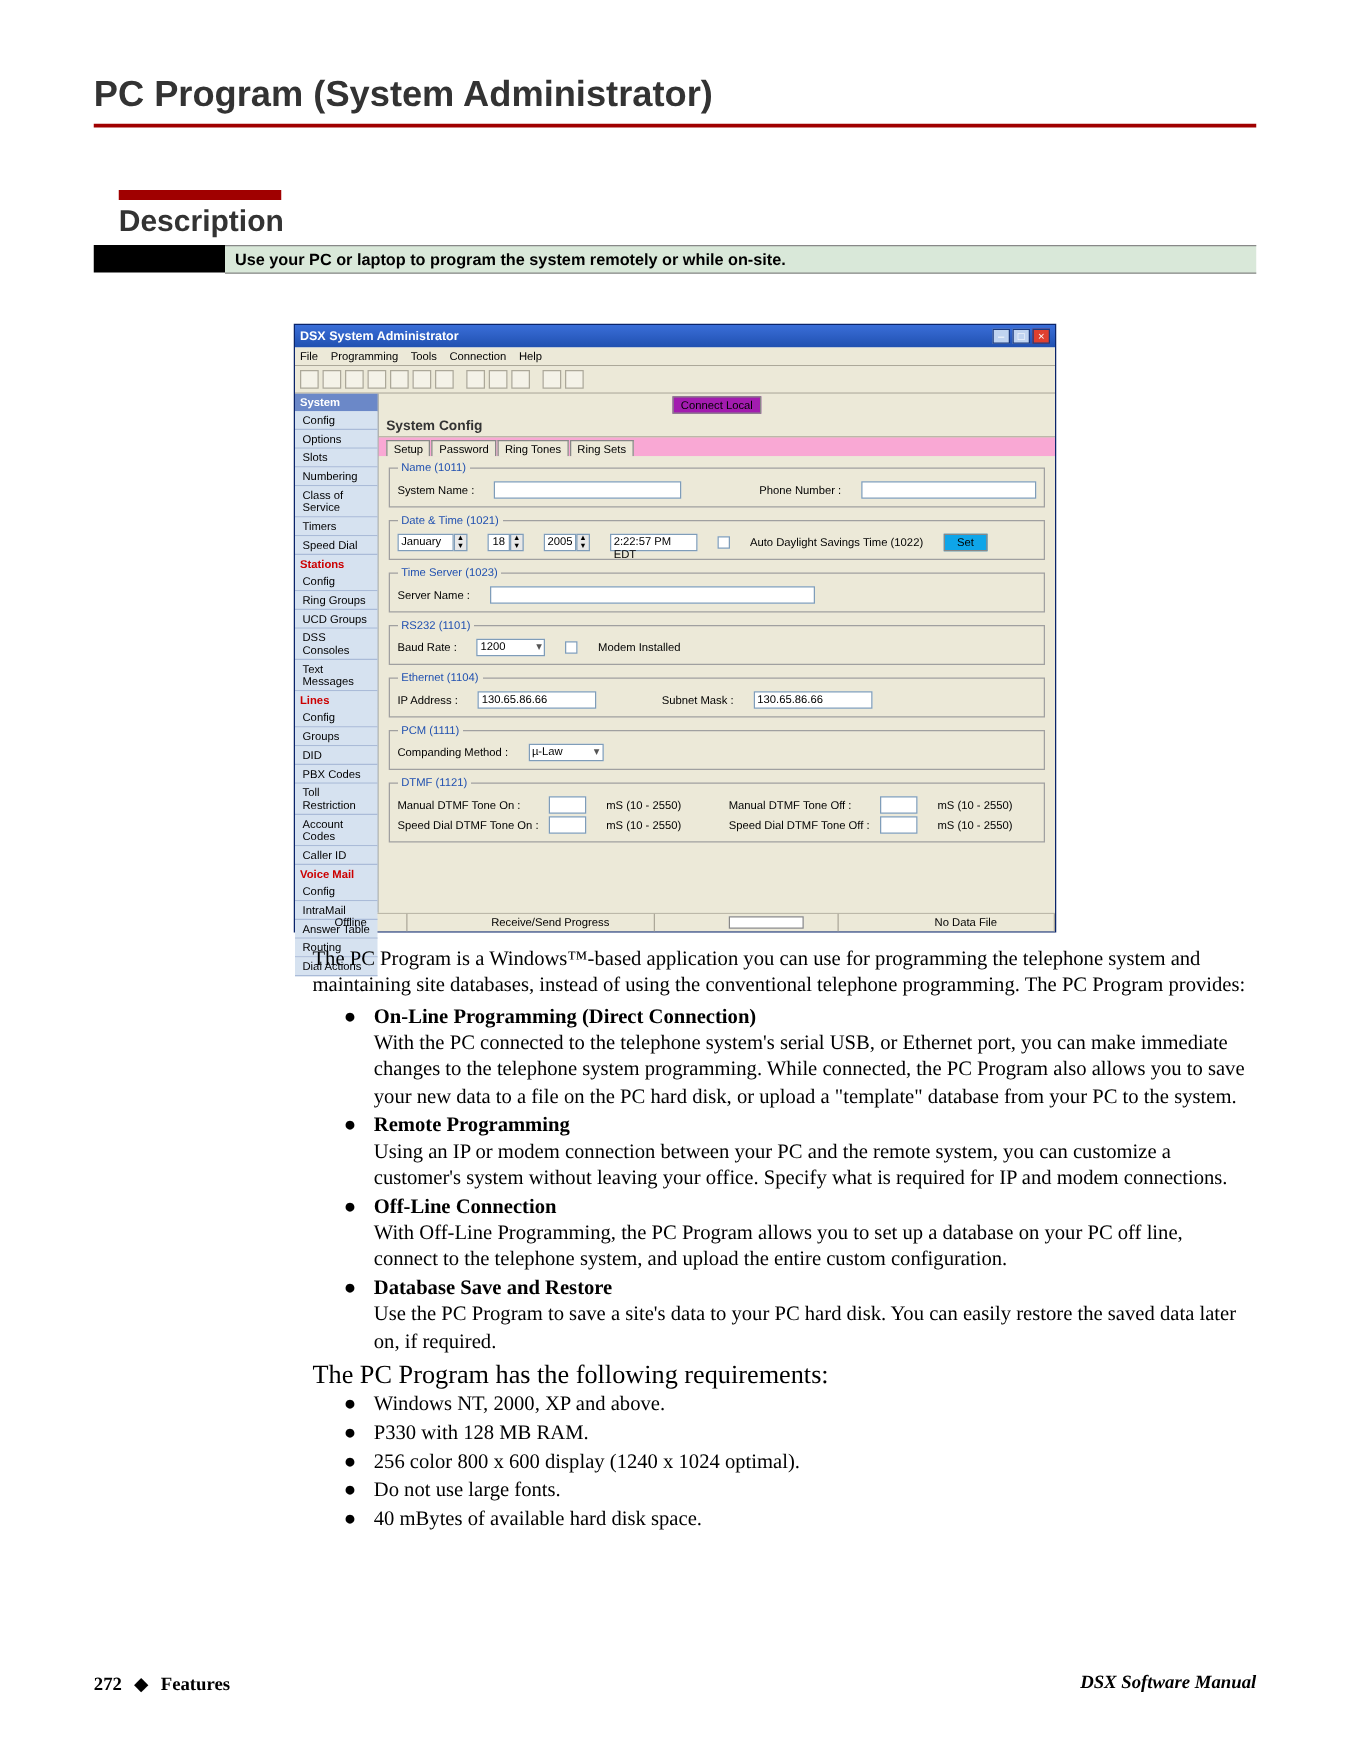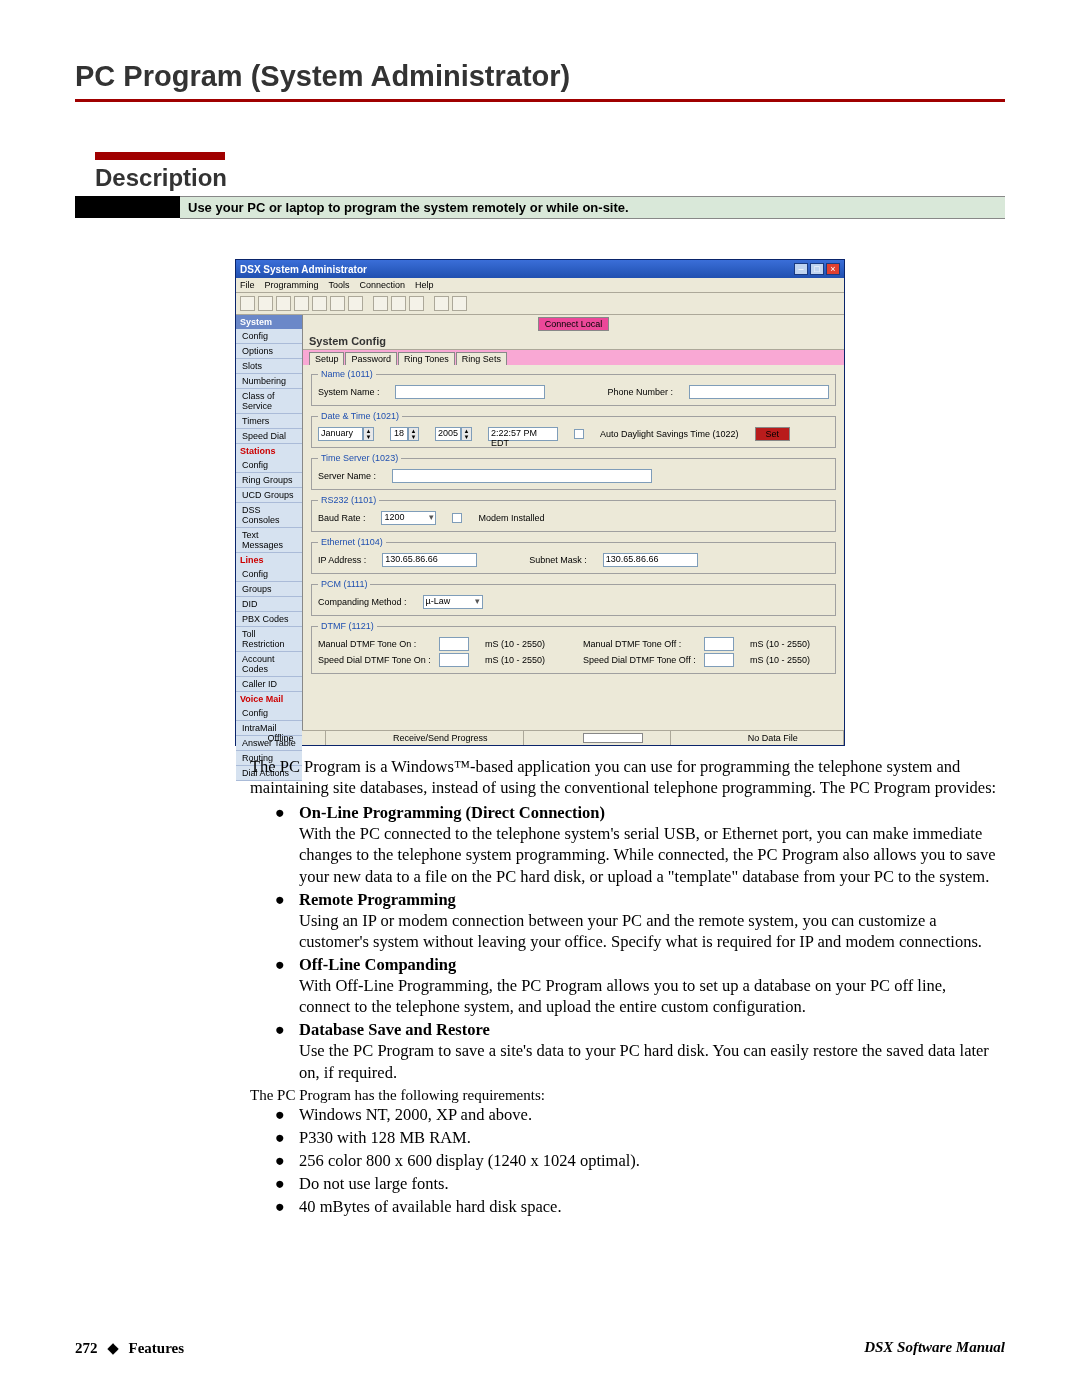--- a/index.html
+++ b/index.html
@@ -23,53 +23,53 @@
   .tb-close { background: #e04030; color: #fff; }
   .menubar { background: #ece9d8; padding: 2px 4px; display: flex; gap: 10px; font-size: 9px; border-bottom: 1px solid #aca899; }
   .toolbar { background: #ece9d8; padding: 3px 4px; display: flex; gap: 3px; border-bottom: 1px solid #aca899; }
   .tbicon { width: 15px; height: 15px; background: #f4f2e8; border: 1px solid #aca899; }
   .app-body { display: flex; height: 415px; }
   .tree { width: 110px; background: #d6e2f0; border-right: 1px solid #888; font-size: 9px; }
   .tree-header { background: #6b88c8; color: #fff; font-weight: bold; padding: 2px 4px; font-size: 9px; }
   .tree-header.red { color: #c00; background: #d6e2f0; font-weight: bold; }
   .tree-item { background: #d6e2f0; border-bottom: 1px solid #aabbd8; padding: 2px 6px; color: #000; }
   .content { flex: 1; background: #ece9d8; display: flex; flex-direction: column; }
-  .connect-btn { display: inline-block; border: 1px solid #888; background: #ec4899; padding: 1px 6px; margin: 2px auto; font-size: 9px; }
+  .connect-btn { display: inline-block; border: 1px solid #888; background: #a21caf; padding: 1px 6px; margin: 2px auto; font-size: 9px; }
   .content-title { font-weight: bold; font-size: 11px; padding: 2px 6px; color: #333; border-bottom: 1px solid #aca899; }
   .tabrow { display: flex; padding: 2px 6px 0 6px; background: #f9a8d4; }
   .tab { border: 1px solid #888; border-bottom: none; padding: 1px 5px; font-size: 9px; background: #ece9d8; margin-right: 1px; }
   .panel { flex: 1; background: #ece9d8; padding: 4px 8px; overflow: hidden; }
   fieldset.fs { border: 1px solid #a0a0a0; margin-bottom: 5px; padding: 4px 6px; font-size: 9px; }
   fieldset.fs legend { color: #2050b0; padding: 0 3px; font-size: 9px; }
   .row { display: flex; align-items: center; gap: 16px; margin: 2px 0; }
   .lbl { font-size: 9px; white-space: nowrap; }
   .inp { border: 1px solid #7f9db9; background: #fff; height: 14px; font-size: 9px; padding: 0 2px; }
   .sel { border: 1px solid #7f9db9; background: #fff; height: 14px; font-size: 9px; padding: 0 14px 0 2px; position: relative; }
   .sel::after { content: "▾"; position: absolute; right: 2px; top: 0; color: #555; }
   .chk { width: 10px; height: 10px; border: 1px solid #7f9db9; background: #fff; }
   .spin { display: inline-flex; align-items: center; }
   .spin .arrows { width: 11px; height: 14px; border: 1px solid #7f9db9; background: #e8e8e8; display: flex; flex-direction: column; font-size: 6px; line-height: 6px; text-align: center; }
-  .btn { border: 1px solid #888; background: #b91c1c; padding: 1px 10px; font-size: 9px; text-align: right; }
+  .btn { border: 1px solid #888; background: #0ea5e9; padding: 1px 10px; font-size: 9px; text-align: right; }
   .statusbar { display: flex; background: #ece9d8; border-top: 1px solid #aca899; font-size: 9px; gap: 31px; }
   .status-cell { border-right: 1px solid #aca899; padding: 2px 6px; text-align: center; }
   .sc1 { width: 90px; }
   .sc2 { flex: 1.2; }
   .sc3 { flex: 0.8; position: relative; }
   .sc4 { flex: 1; }
   .progress { width: 60px; height: 10px; border: 1px solid #888; background: #fff; margin: 0 auto; }
 
   
   .body-text { font-size: 16.5px; line-height: 1.28; margin-top: 8px; margin-left: 175px; margin-right: 5px; }
   .body-text p { margin-bottom: 4px; }
   .bullet-list { margin-left: 200px; margin-right: 5px; font-size: 16.5px; line-height: 1.28; }
   .bullet-item { display: flex; margin-bottom: 2px; }
   .bullet-dot { width: 24px; flex: 0 0 24px; }
   .bullet-content { flex: 1; }
   .bullet-content .bh { font-weight: bold; }
-  .req-intro { font-size: 15px; margin-left: 175px; margin-top: 4px; }
+  .req-intro { font-size: 21px; margin-left: 175px; margin-top: 4px; }
   .footer { position: absolute; bottom: 40px; left: 75px; right: 75px; display: flex; justify-content: space-between; font-size: 15px; }
   .footer .pn { font-weight: bold; }
   .footer .dia { margin: 0 6px; }
   .footer .right { font-style: italic; font-weight: bold; }
 </style>
 </head>
 <body>
 
 <div class="page">
   <div class="title">PC Program (System Administrator)</div>
@@ -280,21 +280,21 @@
     <div class="bullet-item">
         <div class="bullet-dot">●</div>
         <div class="bullet-content"><span class="bh">On-Line Programming (Direct Connection)</span><br><span>With the PC connected to the telephone system's serial USB, or Ethernet port, you can make immediate changes to the telephone system programming. While connected, the PC Program also allows you to save your new data to a file on the PC hard disk, or upload a "template" database from your PC to the system.</span></div>
       </div>
     <div class="bullet-item">
         <div class="bullet-dot">●</div>
         <div class="bullet-content"><span class="bh">Remote Programming</span><br><span>Using an IP or modem connection between your PC and the remote system, you can customize a customer's system without leaving your office. Specify what is required for IP and modem connections.</span></div>
       </div>
     <div class="bullet-item">
         <div class="bullet-dot">●</div>
-        <div class="bullet-content"><span class="bh">Off-Line Companding</span><br><span>With Off-Line Programming, the PC Program allows you to set up a database on your PC off line, connect to the telephone system, and upload the entire custom configuration.</span></div>
+        <div class="bullet-content"><span class="bh">Off-Line Connection</span><br><span>With Off-Line Programming, the PC Program allows you to set up a database on your PC off line, connect to the telephone system, and upload the entire custom configuration.</span></div>
       </div>
     <div class="bullet-item">
         <div class="bullet-dot">●</div>
         <div class="bullet-content"><span class="bh">Database Save and Restore</span><br><span>Use the PC Program to save a site's data to your PC hard disk. You can easily restore the saved data later on, if required.</span></div>
       </div>
   </div>
 
   <p class="req-intro">The PC Program has the following requirements:</p>
 
   <div class="bullet-list">

